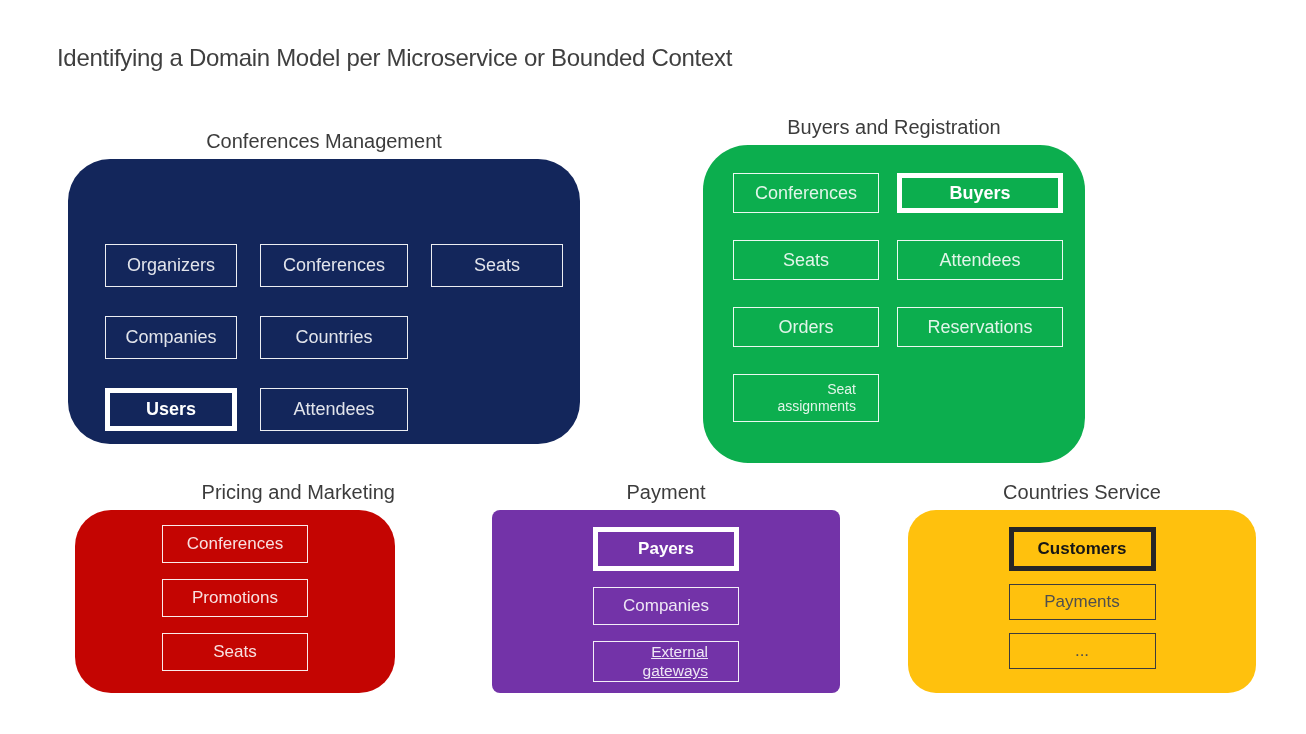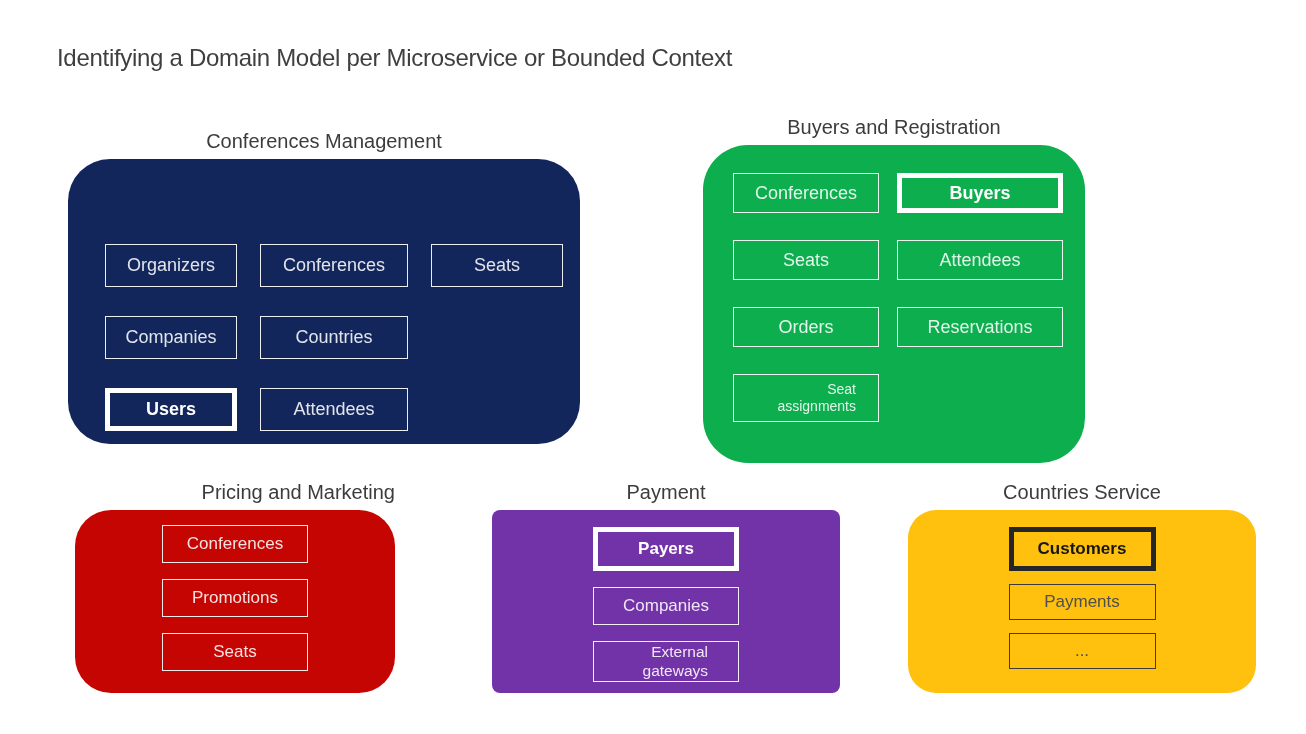--- a/index.html
+++ b/index.html
@@ -52,21 +52,21 @@
   #ctx-pricing .row{justify-content:center;margin-bottom:16px;}
   #ctx-pricing .entity{width:146px;min-height:38px;font-size:17px;}
 
   
   #ctx-payment{left:492px;top:481px;}
   #ctx-payment .panel{width:348px;height:183px;padding-top:17px;border-radius:8px;}
   #ctx-payment .row{justify-content:center;margin-bottom:16px;}
   #ctx-payment .entity{width:146px;min-height:38px;font-size:17px;}
   #ctx-payment .entity.em{min-height:44px;}
   #ctx-payment .row:nth-child(3) .entity{font-size:15.5px;min-height:40px;}
-  #ctx-payment .row:nth-child(3) .entity span{max-width:84px;}
+  #ctx-payment .row:nth-child(3) .entity span{max-width:84px;text-decoration:underline;}
 
   
   #ctx-customer{left:908px;top:481px;}
   #ctx-customer .panel{width:348px;height:183px;padding-top:17px;border-radius:28px;}
   #ctx-customer .row{justify-content:center;margin-bottom:13px;}
   #ctx-customer .entity{
     width:147px;min-height:36px;font-size:17px;
     border:1.5px solid #3c3c3c;color:#4f4f4f;
   }
   #ctx-customer .entity.em{border:5px solid #262626;color:#161616;min-height:44px;font-weight:bold;}

